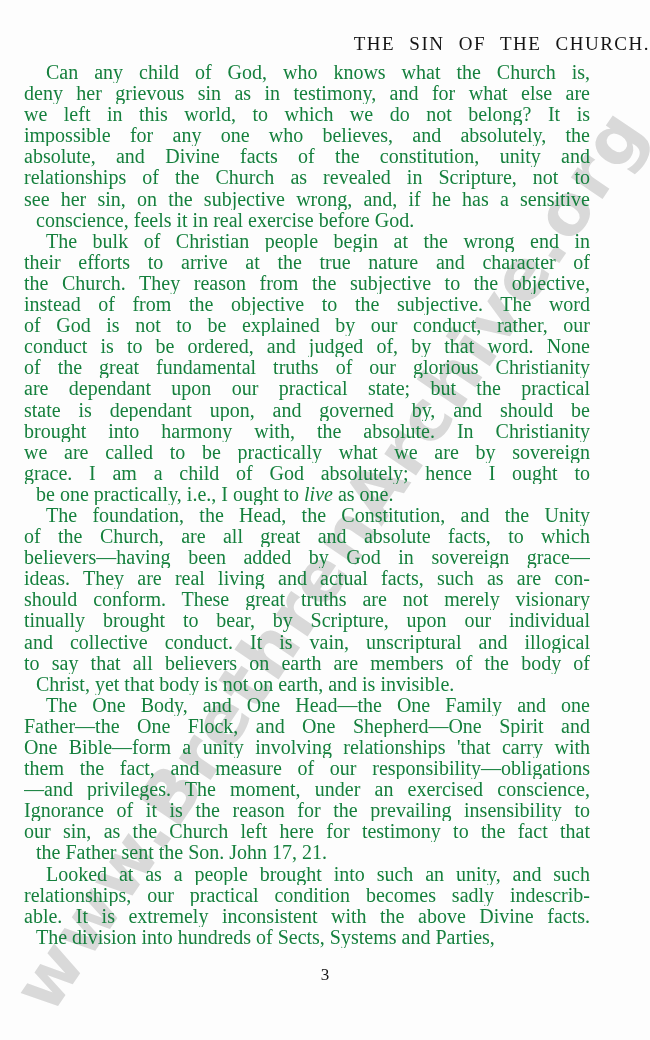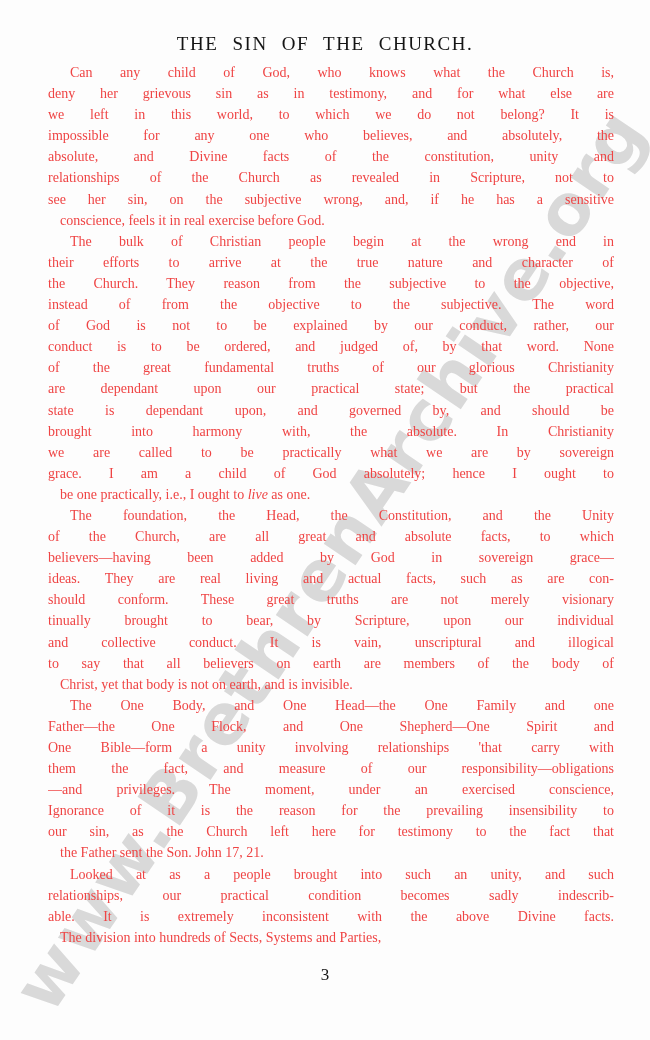--- a/index.html
+++ b/index.html
@@ -31,35 +31,35 @@
     z-index: 0;
     user-select: none;
   }
   #page-content {
     position: relative;
     z-index: 1;
   }
   #page-title {
     margin: 0;
     padding-top: 33px;
-    text-align: center;
+    text-align: right;
     font-size: 19px;
     font-weight: normal;
     letter-spacing: 1.5px;
     word-spacing: 8px;
     line-height: 22px;
     color: #141414;
   }
   #body-text {
     margin-top: 7px;
-    padding-left: 48px;
+    padding-left: 24px;
     width: 566px;
-    font-size: 14px;
+    font-size: 20px;
     line-height: 21.1px;
-    color: #ef4444;
+    color: #15803d;
   }
   .paragraph { margin: 0; }
   .line {
     height: 21.1px;
     overflow: hidden;
     text-align: justify;
     text-align-last: justify;
     -moz-text-align-last: justify;
   }
   .line.first { text-indent: 22px; }

